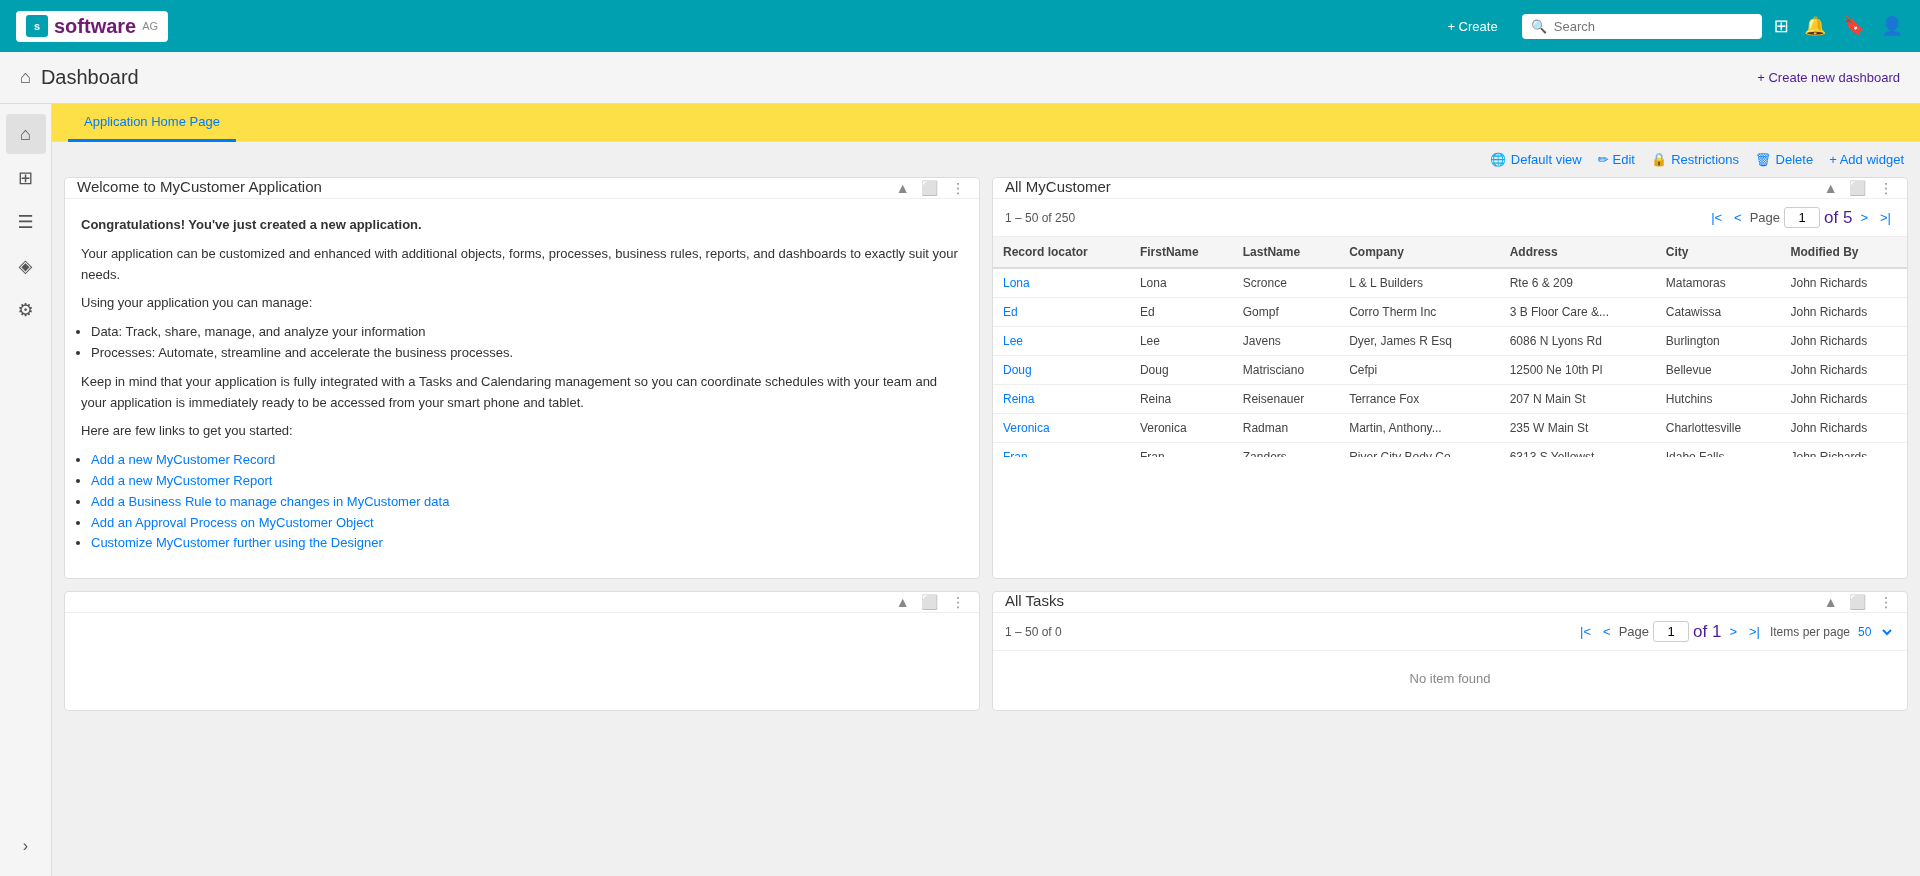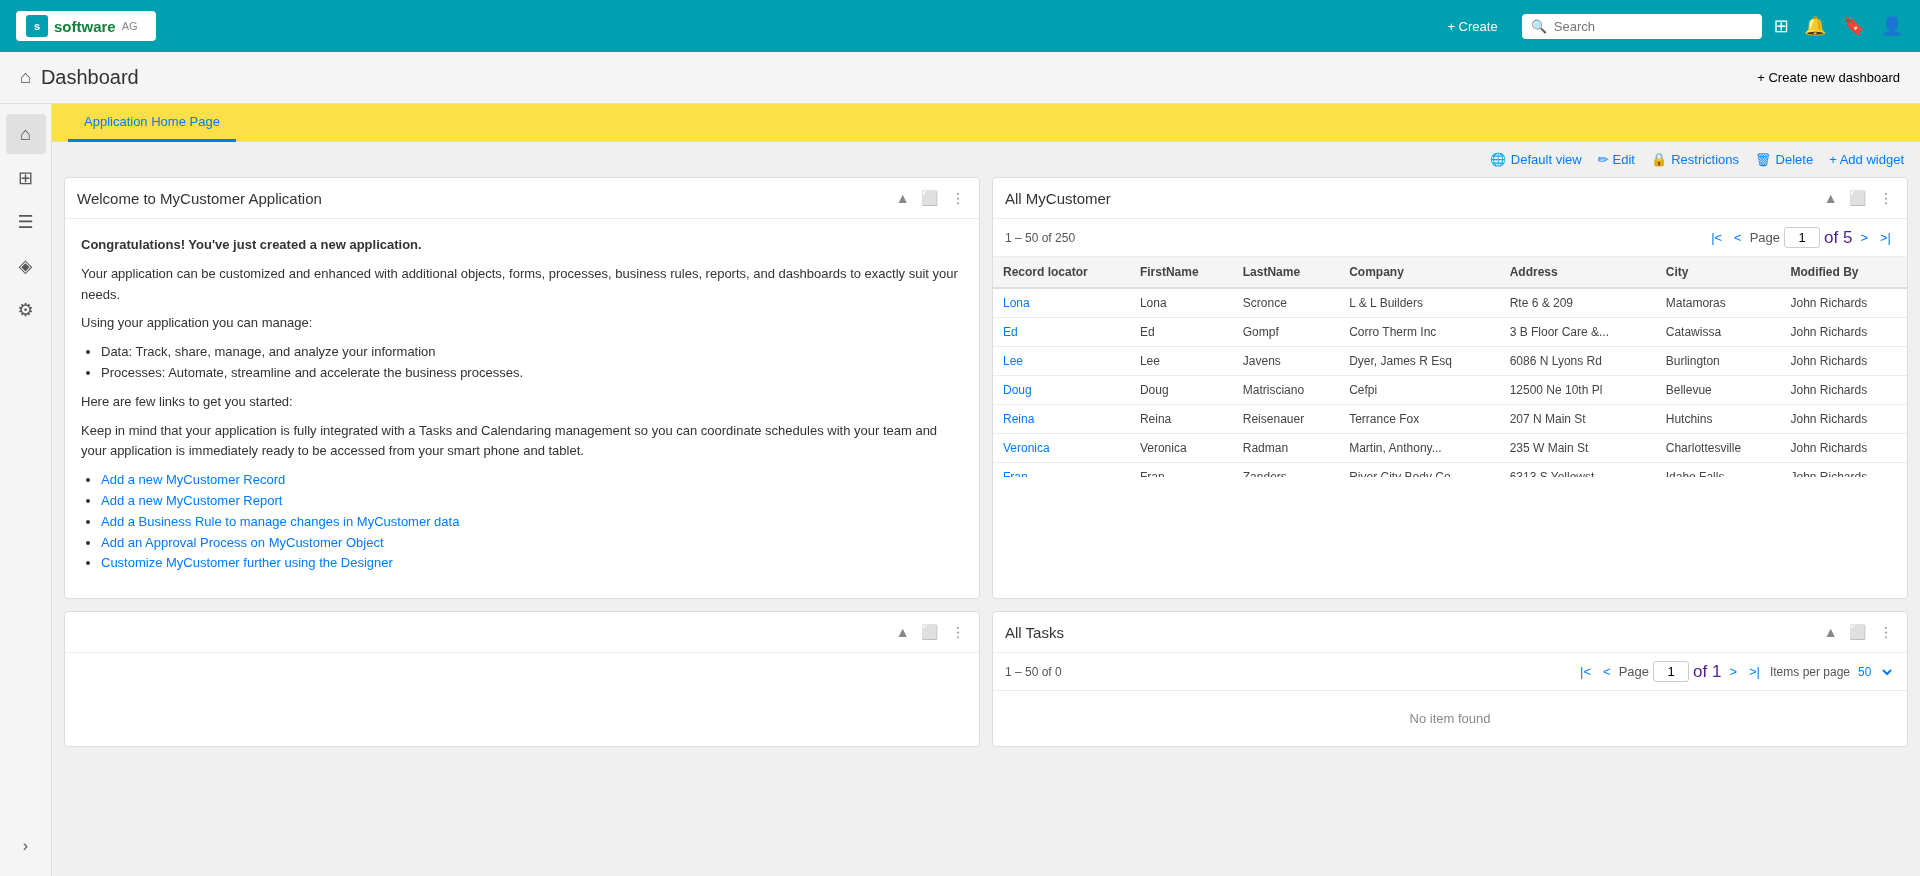--- a/index.html
+++ b/index.html
@@ -23,21 +23,21 @@
       gap: 6px;
       min-width: 140px;
     }
     .topnav-logo-icon {
       width: 22px; height: 22px;
       background: #00a0b0;
       border-radius: 3px;
       display: flex; align-items: center; justify-content: center;
       color: white; font-weight: bold; font-size: 11px;
     }
-    .topnav-logo-text { font-size: 15px; font-weight: bold; color: #15803d; }
+    .topnav-logo-text { font-size: 20px; font-weight: bold; color: #701a75; }
     .topnav-logo-ag { font-size: 11px; color: #888; }
     .topnav-spacer { flex: 1; }
     .topnav-create-btn {
       background: transparent;
       border: none;
       color: white;
       font-size: 13px;
       cursor: pointer;
       padding: 6px 12px;
       border-radius: 3px;
@@ -67,21 +67,21 @@
       height: 52px;
       display: flex;
       align-items: center;
       padding: 0 20px;
       border-bottom: 1px solid #ddd;
       gap: 10px;
     }
     .secnav-home-icon { font-size: 18px; color: #555; cursor: pointer; }
     .secnav-title { font-size: 20px; color: #333; font-weight: normal; }
     .secnav-spacer { flex: 1; }
-    .create-dashboard-link { color: #000000; font-size: 13px; cursor: pointer; text-decoration: none; margin-left: 15px; }
+    .create-dashboard-link { color: #4c1d95; font-size: 13px; cursor: pointer; text-decoration: none; margin-left: 15px; }
 
     
     .layout {
       display: flex;
       height: calc(100vh - 104px);
     }
     .sidebar {
       width: 52px;
       background: #f5f5f5;
       border-right: 1px solid #ddd;
@@ -165,22 +165,22 @@
     }
 
     
     .widget {
       background: white;
       border: 1px solid #ddd;
       border-radius: 4px;
     }
     .widget-header {
       display: flex;
-      align-items: center;
-      padding: 10px 12px;
+      align-items: flex-start;
+      padding: 0 12px;
       border-bottom: 1px solid #eee;
       gap: 4px;
     }
     .widget-title {
       flex: 1;
       font-size: 15px;
       font-weight: 500;
       color: #333;
     }
     .widget-header-icons {
@@ -191,21 +191,21 @@
     }
 
     
     .welcome-body {
       padding: 16px;
       font-size: 13px;
       line-height: 1.6;
     }
     .welcome-body p { margin-bottom: 8px; }
     .welcome-body p strong { font-weight: bold; }
-    .welcome-body ul { margin-left: 20px; margin-bottom: 8px; }
+    .welcome-body ul { margin-left: 10px; margin-bottom: 8px; }
     .welcome-body a { color: #007bff; text-decoration: none; }
 
     
     .table-widget-info {
       display: flex;
       align-items: center;
       padding: 8px 12px;
       font-size: 12px;
       color: #555;
       gap: 6px;
@@ -355,22 +355,22 @@
           </div>
         </div>
         <div class="welcome-body">
           <p><strong>Congratulations! You've just created a new application.</strong></p>
           <p>Your application can be customized and enhanced with additional objects, forms, processes, business rules, reports, and dashboards to exactly suit your needs.</p>
           <p>Using your application you can manage:</p>
           <ul>
             <li>Data: Track, share, manage, and analyze your information</li>
             <li>Processes: Automate, streamline and accelerate the business processes.</li>
           </ul>
+          <p>Keep in mind that your application is fully integrated with a Tasks and Calendaring management so you can coordinate schedules with your team and your application is immediately ready to be accessed from your smart phone and tablet.</p>
           <p>Here are few links to get you started:</p>
-          <p>Keep in mind that your application is fully integrated with a Tasks and Calendaring management so you can coordinate schedules with your team and your application is immediately ready to be accessed from your smart phone and tablet.</p>
           <ul>
             <li><a>Add a new MyCustomer Record</a></li>
             <li><a>Add a new MyCustomer Report</a></li>
             <li><a>Add a Business Rule to manage changes in MyCustomer data</a></li>
             <li><a>Add an Approval Process on MyCustomer Object</a></li>
             <li><a>Customize MyCustomer further using the Designer</a></li>
           </ul>
         </div>
       </div>
 

